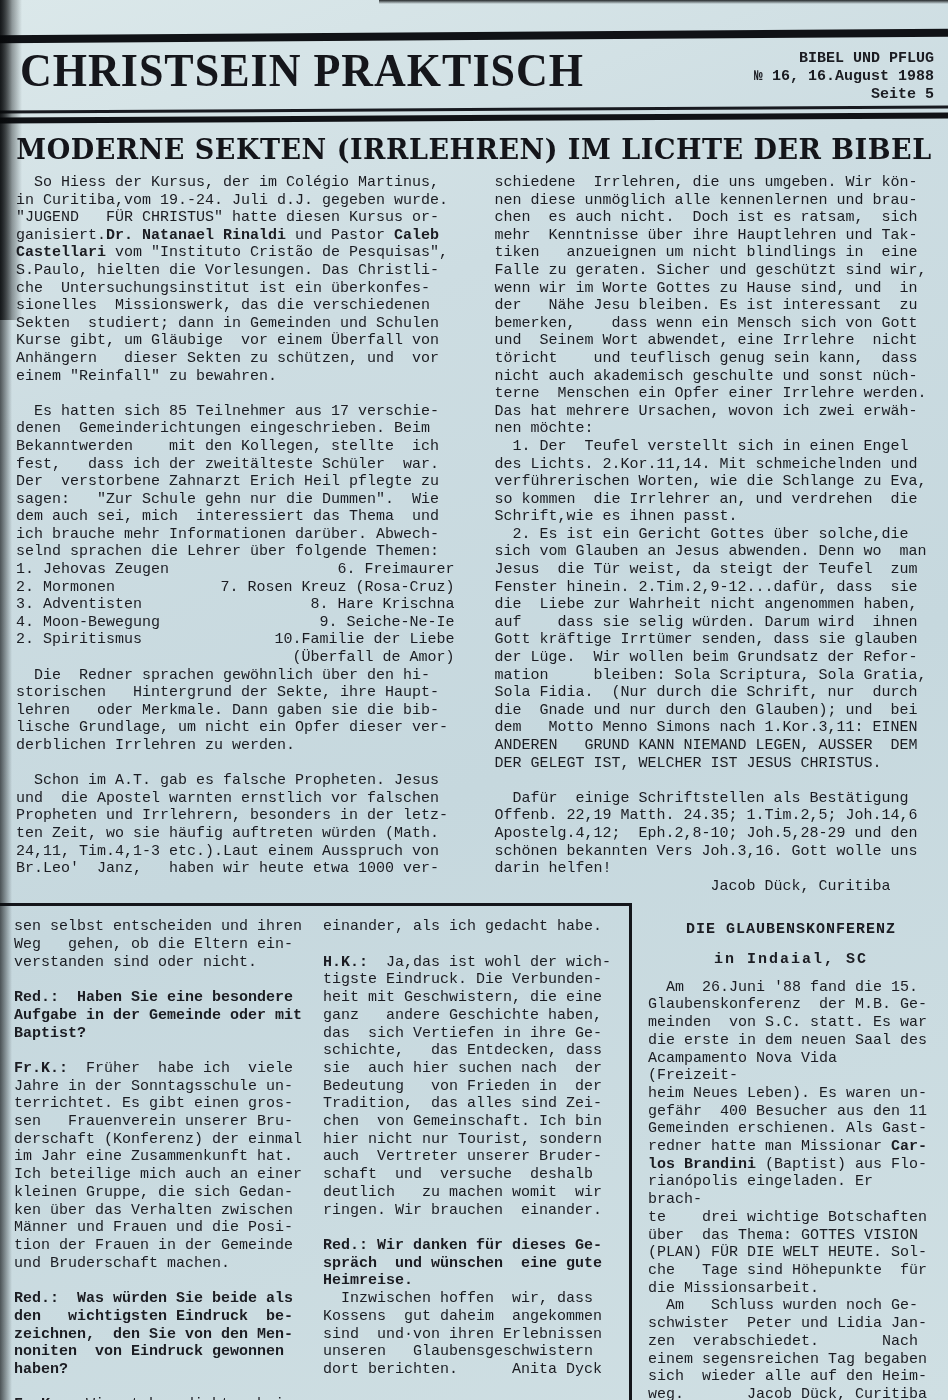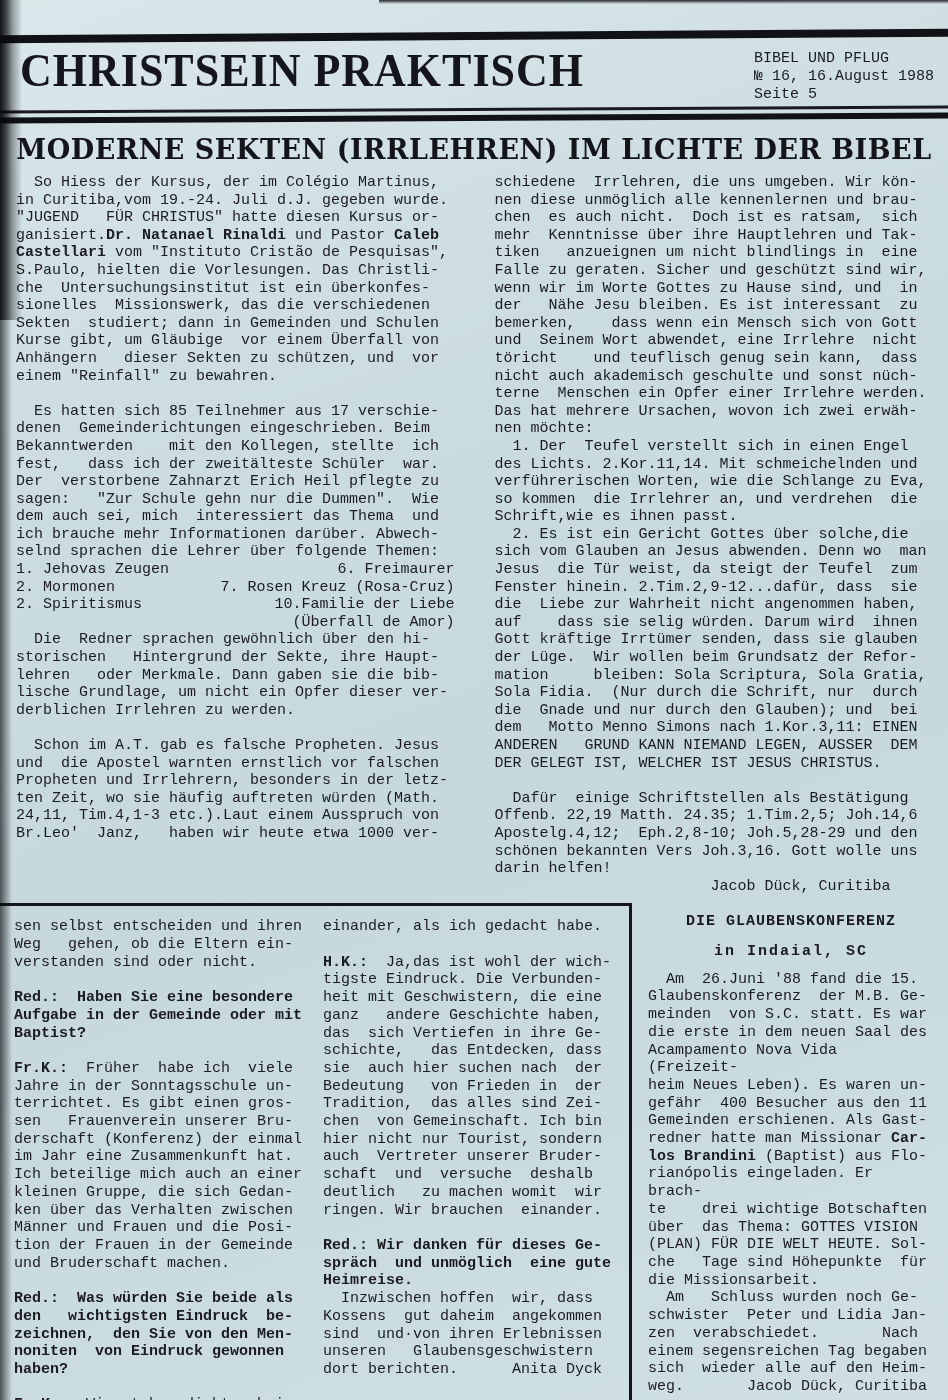--- a/index.html
+++ b/index.html
@@ -24,21 +24,21 @@
   .content{position:absolute;inset:0;}
 
   
   .mast-top-rule{height:8px;background:#101216;margin-top:32px;transform:rotate(-0.4deg);}
   .mast-row{display:flex;justify-content:space-between;align-items:flex-start;
     padding:6px 14px 2px 20px;}
   .mast-title{
     font-family:"Liberation Serif","DejaVu Serif",serif;font-weight:bold;
     font-size:44px;line-height:52px;letter-spacing:1px;color:#15161b;
     transform:scaleY(1.04);transform-origin:left bottom;white-space:nowrap;}
-  .issue{ text-align:left;font-weight:normal;font-size:15px;line-height:18px;padding-top:4px;}
+  .issue{ text-align:right;font-weight:bold;font-size:15px;line-height:18px;padding-top:4px;}
   .mast-rule-thin{height:3px;background:#181a20;margin:2px 0 4px 0;transform:rotate(-0.3deg);}
   .mast-rule-thick{height:6px;background:#101216;transform:rotate(-0.3deg);}
 
   
   .headline{
     text-align:center;font-family:"DejaVu Serif","Liberation Serif",serif;
     font-weight:bold;font-size:27px;letter-spacing:0.5px;color:#14151a;
     margin:12px 0 8px 0;transform:scaleY(1.06);}
 
   
@@ -49,21 +49,21 @@
   .list-row{display:flex;justify-content:space-between;}
 
   
   .bottom{display:flex;margin-top:8px;}
   .int-wrap{
     width:632px;box-sizing:border-box;
     border-top:3px solid #14161b;border-right:3px solid #14161b;
     display:flex;gap:16px;padding:12px 10px 0 14px;min-height:498px;}
   .bcol{width:293px;font-size:15px;line-height:17.7px;}
   .conf{width:286px;padding:6px 12px 0 16px;font-size:15px;line-height:17.7px;}
-  .conf-t1{font-weight:bold;text-align:center;letter-spacing:1px;margin-top:4px;}
+  .conf-t1{font-weight:bold;text-align:center;letter-spacing:1px;margin-top:12px;}
   .conf-t2{font-weight:bold;text-align:center;letter-spacing:2px;margin:12px 0 10px 0;}
 </style>
 </head>
 <body>
 
 <div class="paper"></div>
 
 <div class="content">
 
   <div>
@@ -107,20 +107,28 @@
 ich brauche mehr Informationen darüber. Abwech-
 selnd sprachen die Lehrer über folgende Themen:</div>
       <div>
           <div class="list-row">
             <span>1. Jehovas Zeugen</span>
             <span>6. Freimaurer</span>
           </div>
           <div class="list-row">
             <span>2. Mormonen</span>
             <span>7. Rosen Kreuz (Rosa-Cruz)</span>
+          </div>
+          <div class="list-row">
+            <span>3. Adventisten</span>
+            <span>8. Hare Krischna</span>
+          </div>
+          <div class="list-row">
+            <span>4. Moon-Bewegung</span>
+            <span>9. Seiche-Ne-Ie</span>
           </div>
           <div class="list-row">
             <span>2. Spiritismus</span>
             <span>10.Familie der Liebe</span>
           </div>
           <div class="list-row">
             <span></span>
             <span>(Überfall de Amor)</span>
           </div>
         </div>
@@ -224,21 +232,21 @@
 Bedeutung   von Frieden in  der
 Tradition,  das alles sind Zei-
 chen  von Gemeinschaft. Ich bin
 hier nicht nur Tourist, sondern
 auch  Vertreter unserer Bruder-
 schaft  und  versuche  deshalb
 deutlich   zu machen womit  wir
 ringen. Wir brauchen  einander.
 
 <b>Red.: Wir danken für dieses Ge-</b>
-<b>spräch  und unmöglich  eine gute</b>
+<b>spräch  und wünschen  eine gute</b>
 <b>Heimreise.</b>
   Inzwischen hoffen  wir, dass
 Kossens  gut daheim  angekommen
 sind  und·von ihren Erlebnissen
 unseren   Glaubensgeschwistern
 dort berichten.      Anita Dyck</div>
     </div>
     <div class="conf">
       <div class="conf-t1">DIE  GLAUBENSKONFERENZ</div>
       <div class="conf-t2">in  Indaial,  SC</div>

